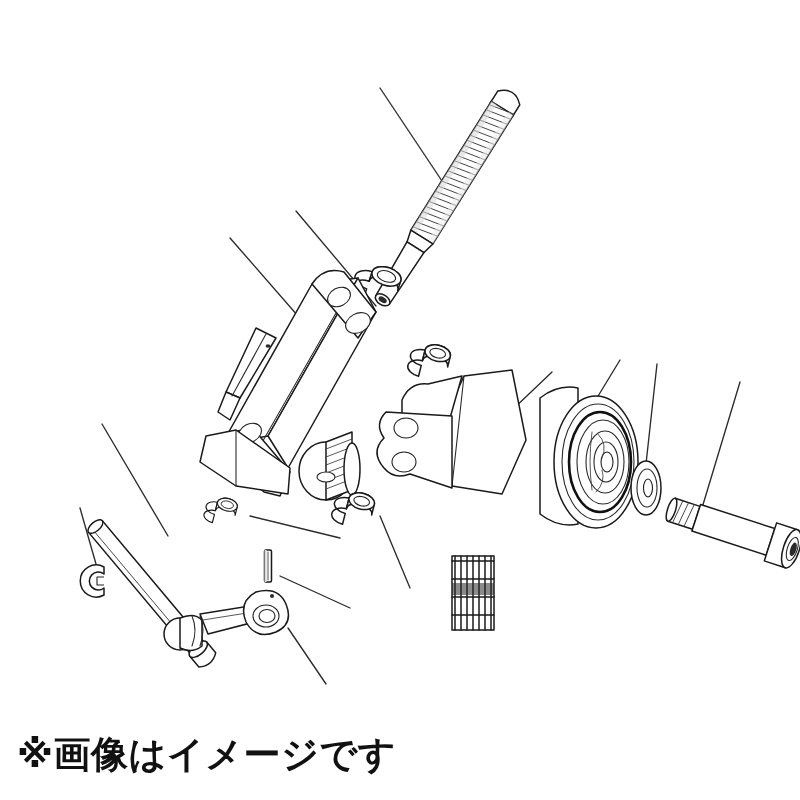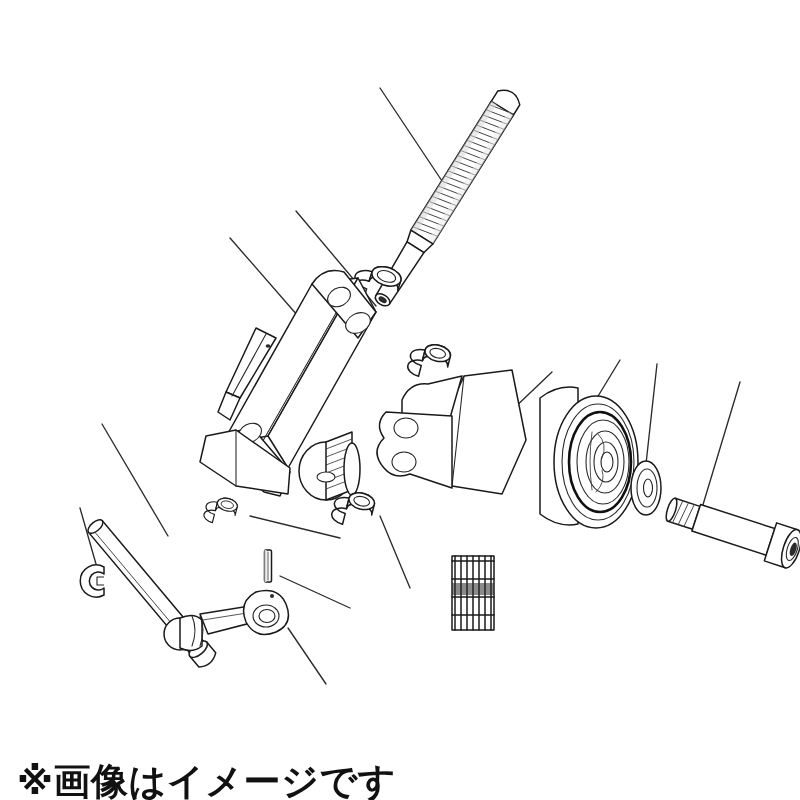--- a/index.html
+++ b/index.html
@@ -32,21 +32,21 @@
     width: 800px;
     height: 740px;
   }
   .caption-bar {
     position: absolute;
     left: 0;
     top: 736px;
     width: 800px;
     height: 64px;
     display: flex;
-    align-items: flex-end;
+    align-items: flex-start;
   }
   .caption-text {
     padding-left: 17px;
     font-family: "DejaVu Sans", "Liberation Sans", sans-serif;
     font-size: 37px;
     font-weight: 700;
     color: #111111;
     letter-spacing: 0.5px;
     line-height: 1;
     white-space: nowrap;

